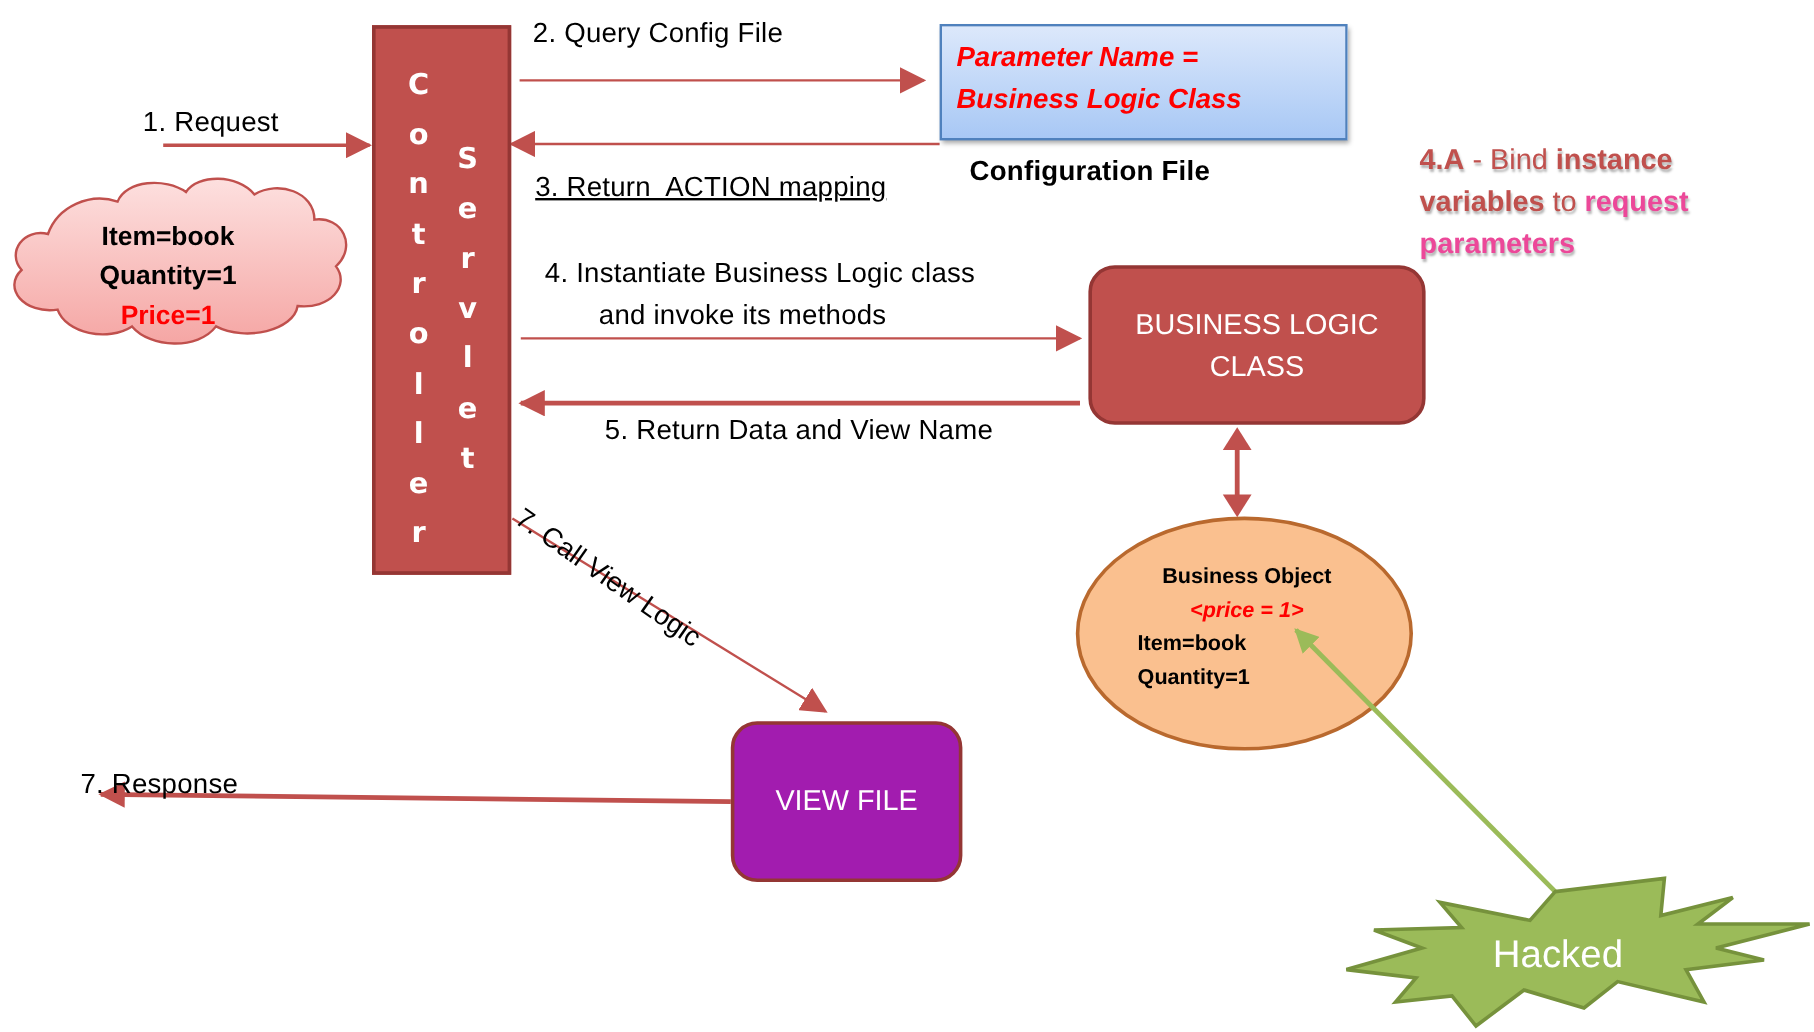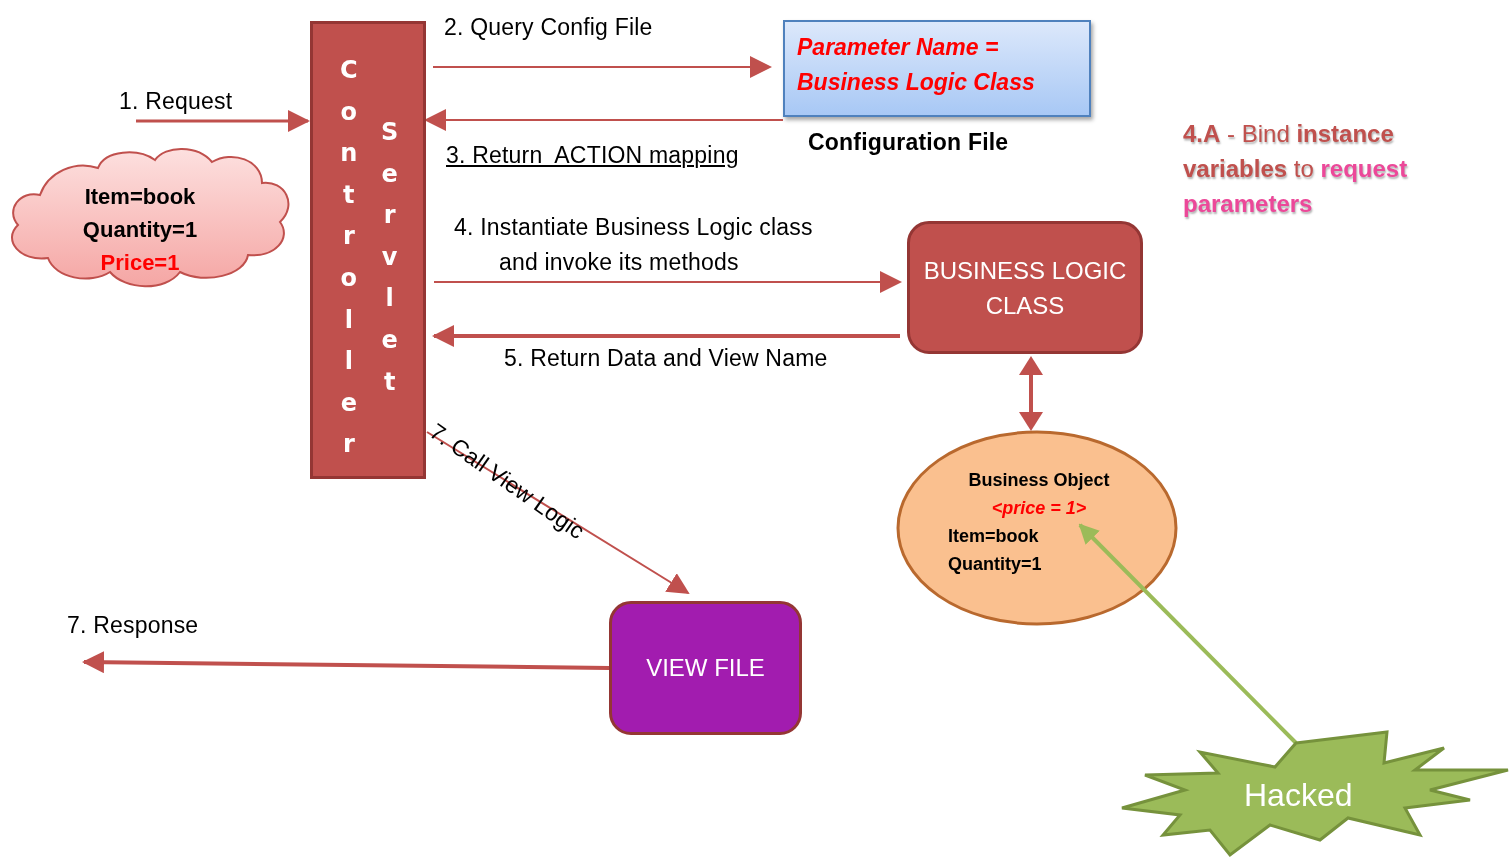--- a/index.html
+++ b/index.html
@@ -5,23 +5,23 @@
   html, body { margin: 0; padding: 0; background: #ffffff; }
   body { width: 1512px; height: 860px; position: relative; overflow: hidden;
          font-family: "Liberation Sans", "DejaVu Sans", sans-serif; }
   #diagram { position: absolute; left: 0; top: 0; }
   .lbl { position: absolute; color: #000; font-size: 23px; white-space: nowrap; letter-spacing: 0.2px; }
   .box { position: absolute; box-sizing: border-box; display: flex; align-items: center; justify-content: center; text-align: center; }
   .controller { left: 310px; top: 21px; width: 116px; height: 458px; background: #c0504d; border: 3px solid #943634; }
   .vletters { position: absolute; display: flex; flex-direction: column; align-items: center; color: #fff; font-weight: bold; font-size: 24px; line-height: 41.6px; font-family: "DejaVu Sans", sans-serif; }
   .vletters.c1 { left: 27px; top: 26px; }
   .vletters.c2 { left: 68px; top: 88px; }
-  .blc { left: 907px; top: 221px; width: 236px; height: 133px; background: #c0504d; border: 3px solid #943634; border-radius: 22px; color: #fff; font-size: 24px; line-height: 35px; }
+  .blc { left: 907px; top: 221px; width: 281px; height: 133px; background: #c0504d; border: 3px solid #943634; border-radius: 22px; color: #fff; font-size: 24px; line-height: 35px; }
   .viewfile { left: 609px; top: 601px; width: 193px; height: 134px; background: #a21caf; border: 3px solid #943634; border-radius: 22px; color: #fff; font-size: 24px; }
-  .config { left: 783px; top: 20px; width: 308px; height: 97px; background: linear-gradient(#dce8fb, #a8c8f5); border: 2px solid #4f81bd; box-shadow: 2px 3px 4px rgba(0,0,0,0.35); color: #ff0000; font-style: italic; font-weight: bold; font-size: 23px; line-height: 35px; display: block; text-align: left; padding: 8px 0 0 12px; }
+  .config { left: 783px; top: 20px; width: 340px; height: 97px; background: linear-gradient(#dce8fb, #a8c8f5); border: 2px solid #4f81bd; box-shadow: 2px 3px 4px rgba(0,0,0,0.35); color: #ff0000; font-style: italic; font-weight: bold; font-size: 23px; line-height: 35px; display: block; text-align: left; padding: 8px 0 0 12px; }
   .cloudtext { position: absolute; left: 40px; top: 180px; width: 200px; text-align: center; font-weight: bold; font-size: 22px; line-height: 33px; color: #000; }
   .cloudtext .red { color: #ff0000; }
   .bo-text { position: absolute; left: 900px; top: 466px; width: 278px; font-size: 18px; font-weight: bold; color: #000; }
   .bo-title { text-align: center; line-height: 28px; }
   .bo-price { text-align: center; color: #ff0000; font-style: italic; line-height: 28px; }
   .bo-line { padding-left: 48px; line-height: 28px; }
   .note { position: absolute; left: 1183px; top: 116px; font-size: 24px; line-height: 35px; color: #c0504d; text-shadow: 1px 2px 2px rgba(0,0,0,0.3); }
   .note b { font-weight: bold; }
   .note .bright { color: #ec4899; font-weight: bold; }
   .hacked-text { position: absolute; left: 1244px; top: 777px; color: #fff; font-size: 32px; }
@@ -128,21 +128,21 @@
   <div class="bo-line">Quantity=1</div>
 </div>
 
 <div class="lbl" style="left:119px; top:76px;margin-top:12px;">1. Request</div>
 <div class="lbl" style="left:444px; top:14px;">2. Query Config File</div>
 <div class="lbl" style="left:446px; top:142px; white-space:pre;text-decoration:underline;">3. Return  ACTION mapping</div>
 <div class="lbl" style="left:454px; top:214px;">4. Instantiate Business Logic class</div>
 <div class="lbl" style="left:454px; top:249px;margin-left:45px;">and invoke its methods</div>
 <div class="lbl" style="left:489px; top:345px;margin-left:15px;">5. Return Data and View Name</div>
 <div class="rot">7. Call View Logic</div>
-<div class="lbl" style="left:67px; top:612px;">7. Response</div>
+<div class="lbl" style="left:67px; top:640px;">7. Response</div>
 
 <div class="note">
   <div><b>4.A</b><span style="white-space:pre"> - Bind </span><b>instance</b></div>
   <div><b>variables</b><span style="white-space:pre"> to </span><span class="bright">request</span></div>
   <div><span class="bright">parameters</span></div>
 </div>
 
 <div class="hacked-text">Hacked</div>
 
 </body></html>

